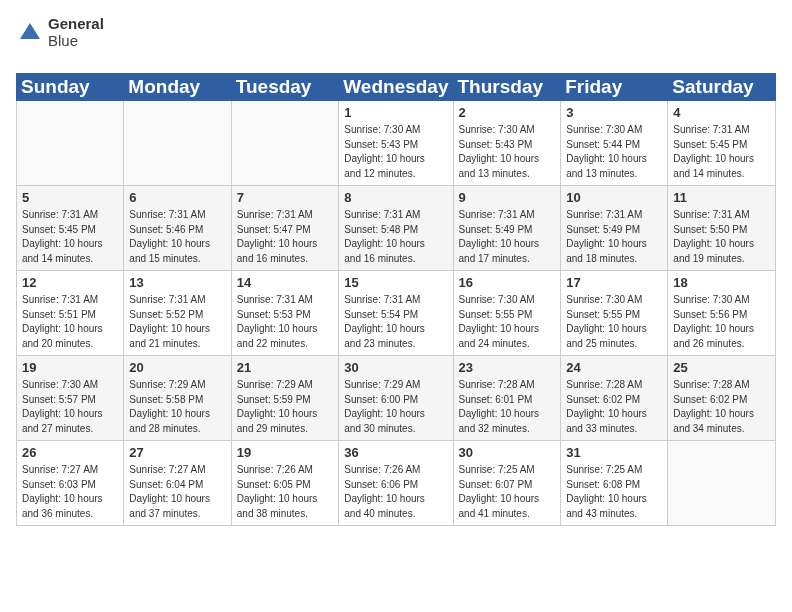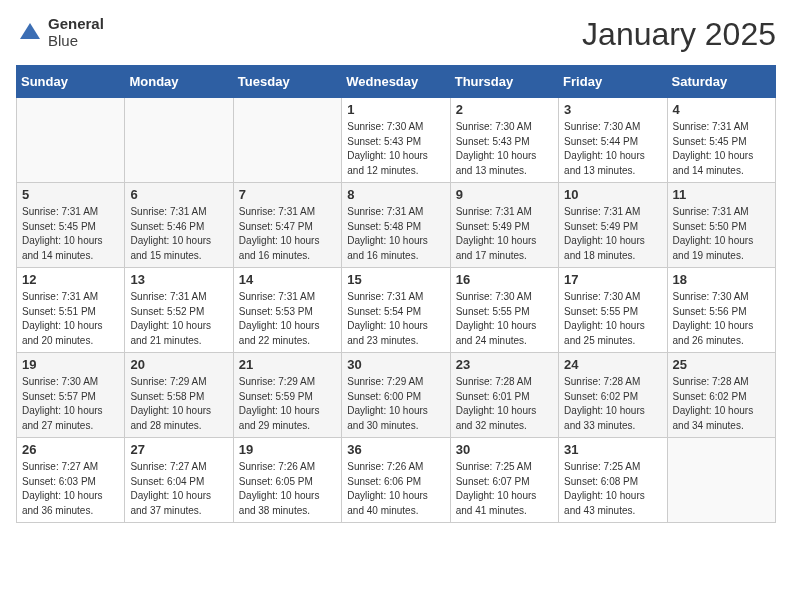--- a/index.html
+++ b/index.html
@@ -7,21 +7,21 @@
       font-family: Arial, sans-serif;
       background: #fff;
       width: 792px;
       min-height: 612px;
       padding: 16px;
     }
     .header {
       display: flex;
       justify-content: space-between;
       align-items: flex-start;
-      margin-bottom: 12px;
+      margin-bottom: 24px;
     }
     .logo {
       display: flex;
       align-items: center;
       gap: 4px;
     }
     .logo-text {
       display: flex;
       flex-direction: column;
       line-height: 1.1;
@@ -53,23 +53,23 @@
       color: #555;
     }
     table {
       width: 100%;
       border-collapse: collapse;
       font-size: 11px;
     }
     thead tr th {
       background: #2e5fa3;
       color: #fff;
-      padding: 8px 4px;
+      padding: 2px 4px;
       text-align: left;
-      font-size: 13px;
+      font-size: 19px;
       font-weight: bold;
       border: 1px solid #2e5fa3;
     }
     tbody tr td {
       border: 1px solid #ccc;
       vertical-align: top;
       padding: 4px 5px;
       height: 80px;
       width: 108px;
       background: #fff;
@@ -99,21 +99,20 @@
   <div class="logo">
     <svg class="logo-icon" viewBox="0 0 28 28">
       <polygon points="14,4 24,20 4,20" fill="#3c6eb4"></polygon>
     </svg>
     <div class="logo-text">
       <span class="logo-general">General</span>
       <span class="logo-blue">Blue</span>
     </div>
   </div>
   <div class="title-block">
-    <div class="cal-title">January 2025</div>
   </div>
 </div>
 
 <table>
   <thead>
     <tr>
     <th>Sunday</th>
         <th>Monday</th>
         <th>Tuesday</th>
         <th>Wednesday</th>

